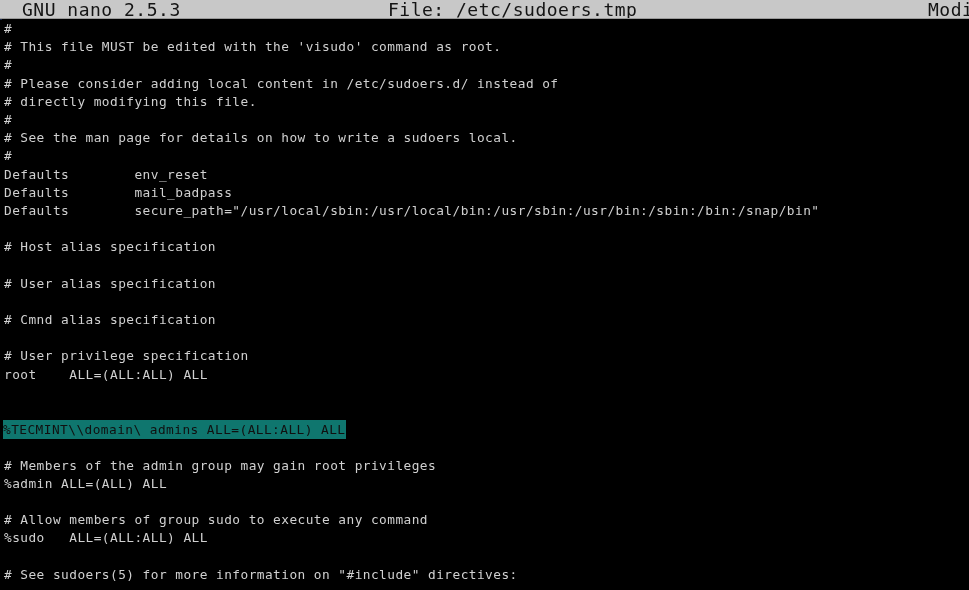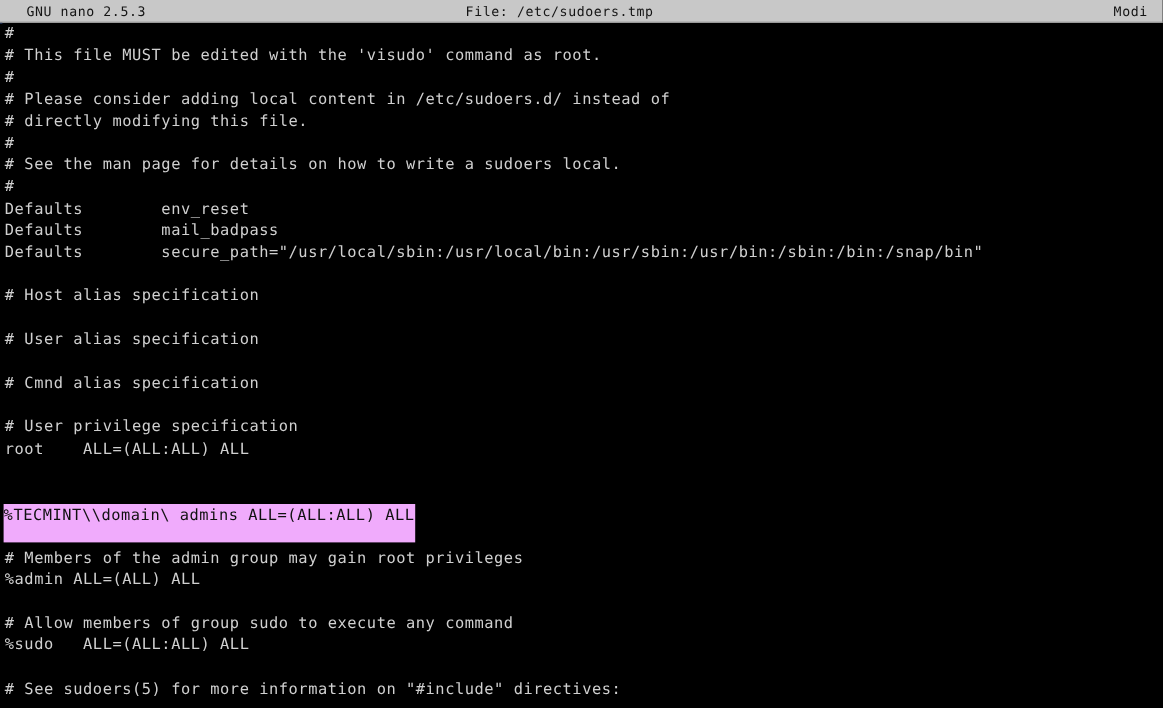--- a/index.html
+++ b/index.html
@@ -23,21 +23,21 @@
     overflow: hidden;
   }
 
   
   #title-bar {
     position: relative;
     width: 969px;
     height: 19px;
     background: #c8c8c8;
     color: #141414;
-    font-size: 11px;
+    font-size: 18px;
     line-height: 19px;
     white-space: pre;
     overflow: hidden;
     box-sizing: border-box;
     border-bottom: 1px solid #9a9a9a;
   }
   #title-bar .tb-seg {
     position: absolute;
     top: 0;
     white-space: pre;
@@ -81,23 +81,23 @@
   }
   .code-line.blank {
     color: transparent;
   }
   .code-line .ln-text {
     display: inline-block;
     white-space: pre;
   }
   
   .code-line.highlighted .ln-text {
-    background: #f0abfc;
+    background: #0f766e;
     color: #101010;
-    padding: 1px 1px 13px 0;
+    padding: 1px 1px 0 0;
     margin-left: -1px;
   }
 </style>
 </head>
 <body>
 
 <div id="nano-window">
 
   <div id="title-bar">
     <span class="tb-seg tb-version">GNU nano 2.5.3</span>

